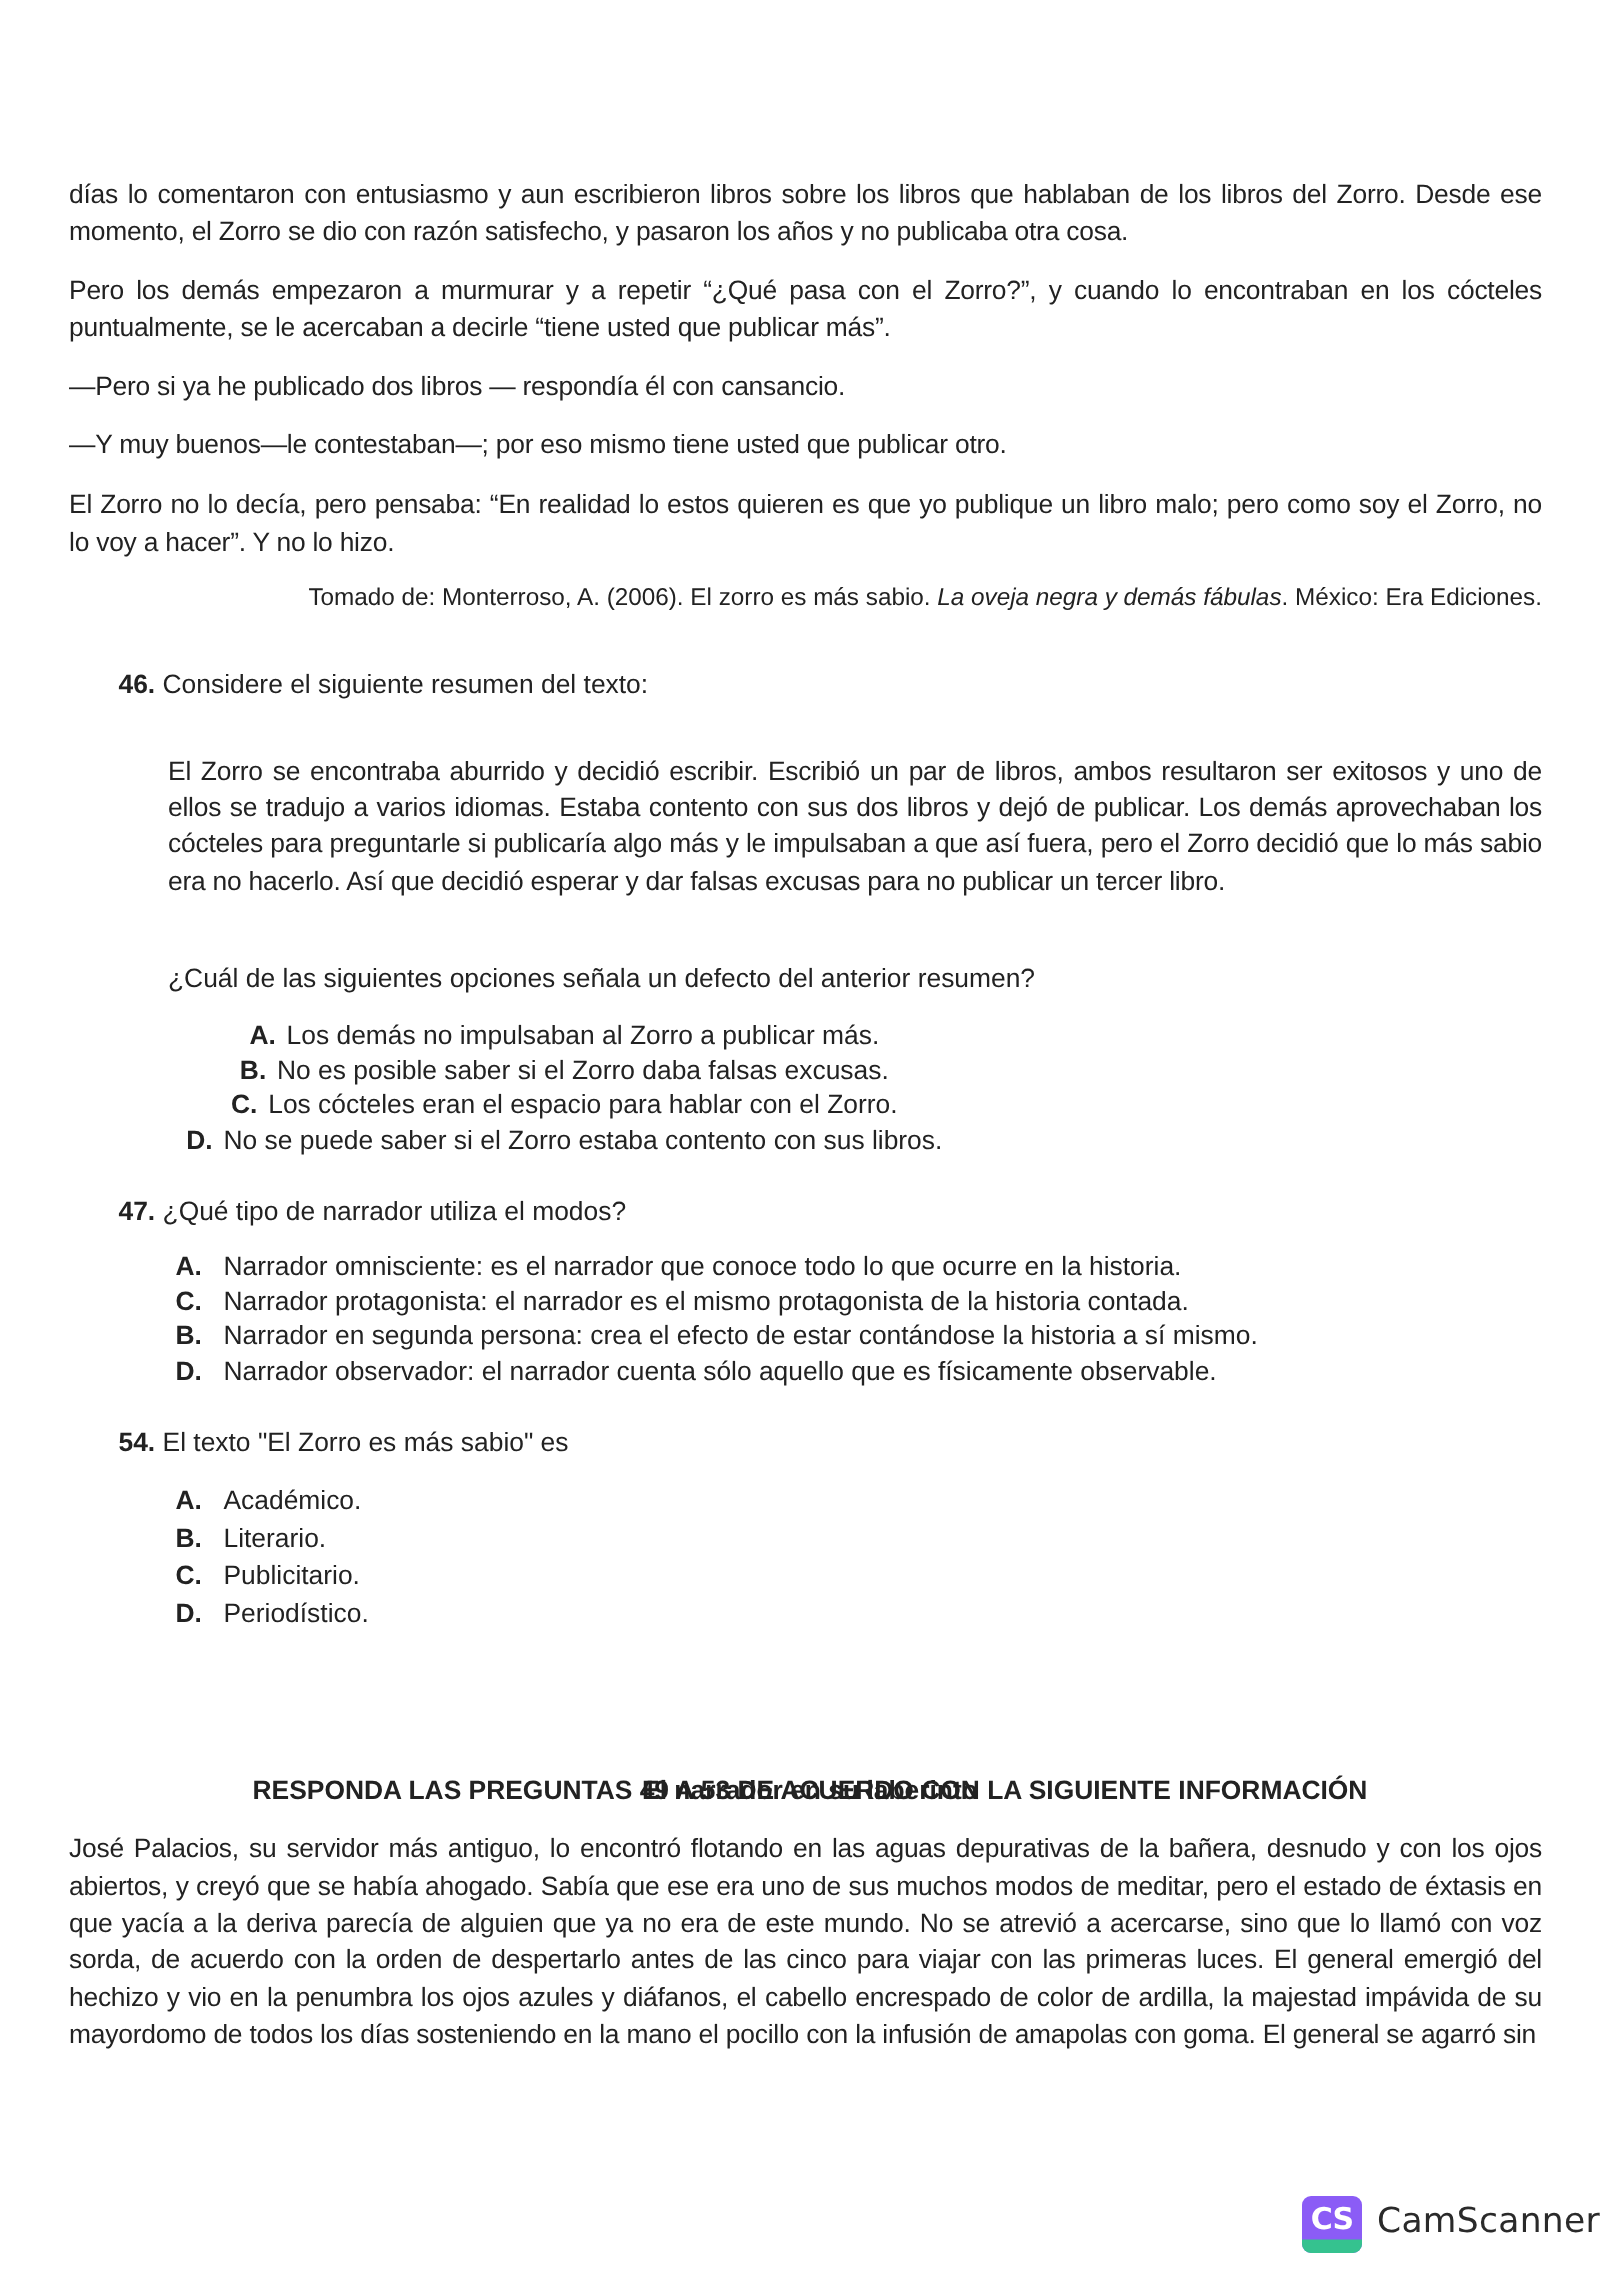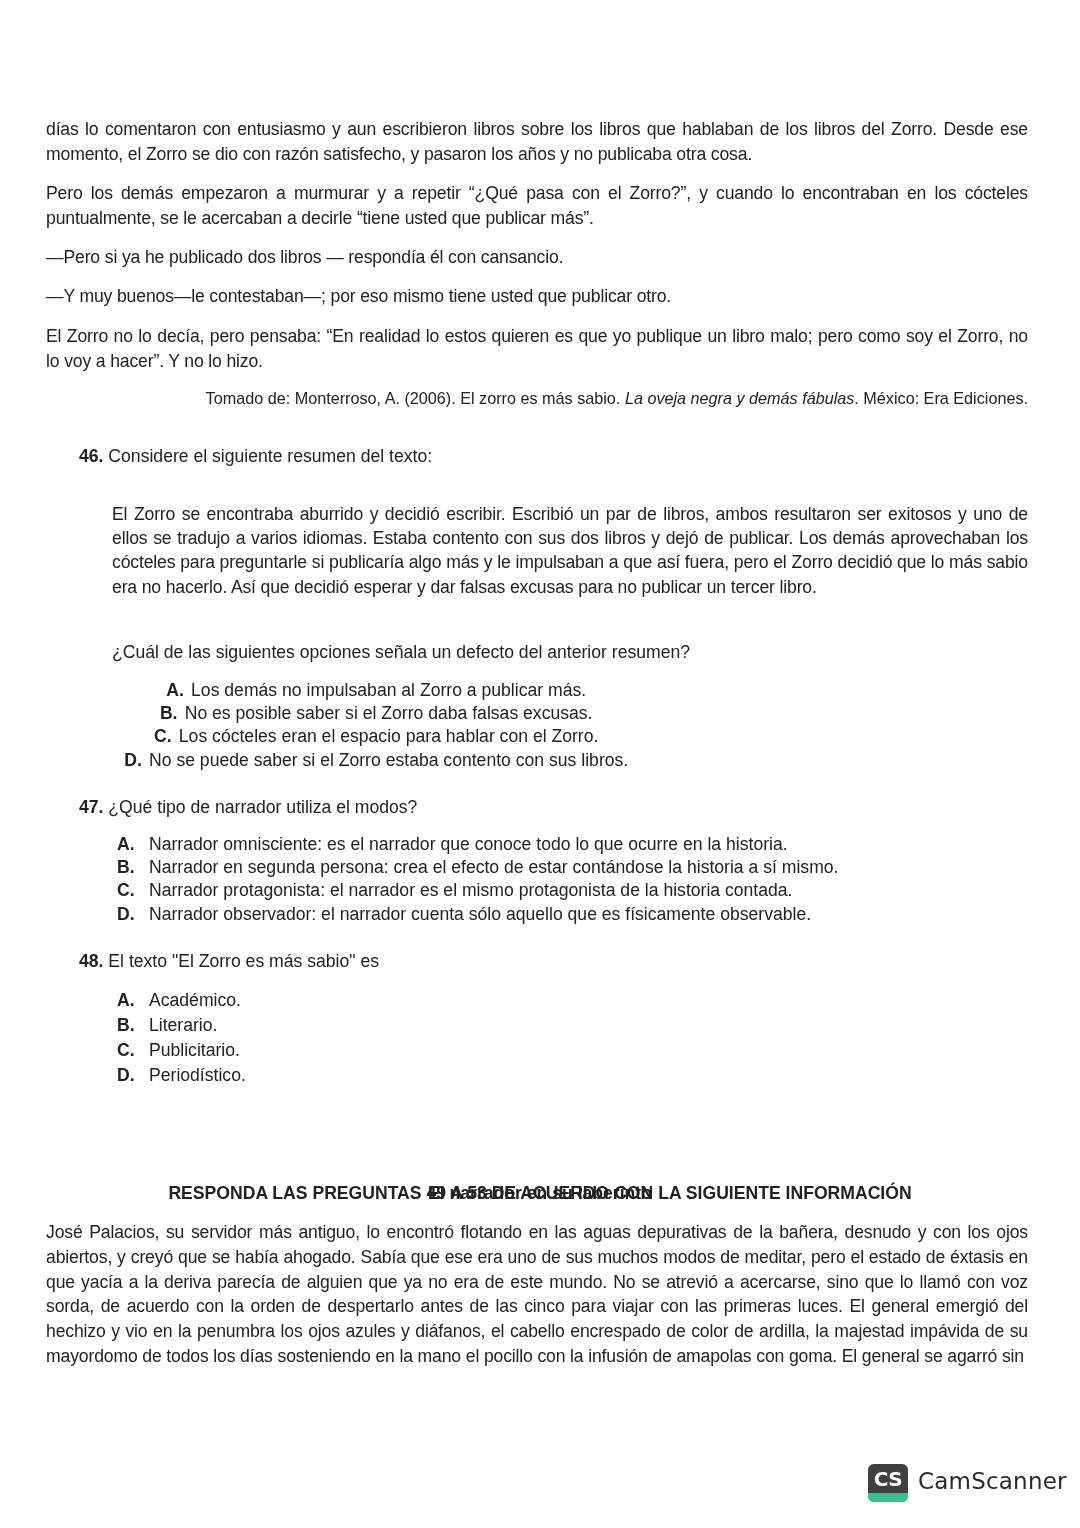--- a/index.html
+++ b/index.html
@@ -30,21 +30,21 @@
   .opts { position: absolute; left: 117px; font-size: 17.6px; }
   .opt { height: 23.2px; line-height: 23.2px; white-space: nowrap; }
   .opt .letter { display: inline-block; width: 32px; font-weight: bold; }
   .heading {
     position: absolute; left: 0; width: 1080px; text-align: center;
     font-weight: bold; font-size: 17.6px; line-height: 24px; white-space: nowrap;
   }
   .heading.main { left: 76px; width: 928px; }
   .cs-logo {
     position: absolute; left: 868px; top: 1464px; width: 40px; height: 38px;
-    border-radius: 6px; background: #404040; overflow: hidden;
+    border-radius: 6px; background: #8b5cf6; overflow: hidden;
   }
   .cs-logo .band { position: absolute; left: 0; bottom: 0; width: 100%; height: 9px; background: #35c28f; }
   .cs-logo .txt {
     position: absolute; left: 0; top: 3px; width: 100%; text-align: center;
     color: #ffffff; font-weight: bold; font-size: 20px; letter-spacing: -0.5px;
     font-family: "DejaVu Sans", sans-serif;
   }
   .cs-name {
     position: absolute; left: 918px; top: 1468px; font-size: 23px; color: #2a2a2a;
     font-family: "DejaVu Sans", sans-serif; letter-spacing: 0.2px;
@@ -75,27 +75,27 @@
     <div class="opt"><span class="letter">C.</span><span>Los cócteles eran el espacio para hablar con el Zorro.</span></div>
     <div class="opt"><span class="letter">D.</span><span>No se puede saber si el Zorro estaba contento con sus libros.</span></div>
   </div>
 
   <div class="q" style="top:795px;">
     <span class="qnum">47.</span>
     <span>¿Qué tipo de narrador utiliza el modos?</span>
   </div>
   <div class="opts" style="top:833px;">
     <div class="opt"><span class="letter">A.</span><span>Narrador omnisciente: es el narrador que conoce todo lo que ocurre en la historia.</span></div>
+    <div class="opt"><span class="letter">C.</span><span>Narrador protagonista: el narrador es el mismo protagonista de la historia contada.</span></div>
     <div class="opt"><span class="letter">B.</span><span>Narrador en segunda persona: crea el efecto de estar contándose la historia a sí mismo.</span></div>
-    <div class="opt"><span class="letter">C.</span><span>Narrador protagonista: el narrador es el mismo protagonista de la historia contada.</span></div>
     <div class="opt"><span class="letter">D.</span><span>Narrador observador: el narrador cuenta sólo aquello que es físicamente observable.</span></div>
   </div>
 
   <div class="q" style="top:949px;">
-    <span class="qnum">48.</span>
+    <span class="qnum">54.</span>
     <span>El texto "El Zorro es más sabio" es</span>
   </div>
   <div class="opts" style="top:988px;">
     <div class="opt" style="height:25px;line-height:25px;"><span class="letter">A.</span><span>Académico.</span></div>
     <div class="opt" style="height:25px;line-height:25px;"><span class="letter">B.</span><span>Literario.</span></div>
     <div class="opt" style="height:25px;line-height:25px;"><span class="letter">C.</span><span>Publicitario.</span></div>
     <div class="opt" style="height:25px;line-height:25px;"><span class="letter">D.</span><span>Periodístico.</span></div>
   </div>
 
   <div class="heading main" style="top:1141px;margin-top:40px;">RESPONDA LAS PREGUNTAS 49 A 53 DE ACUERDO CON LA SIGUIENTE INFORMACIÓN</div>

